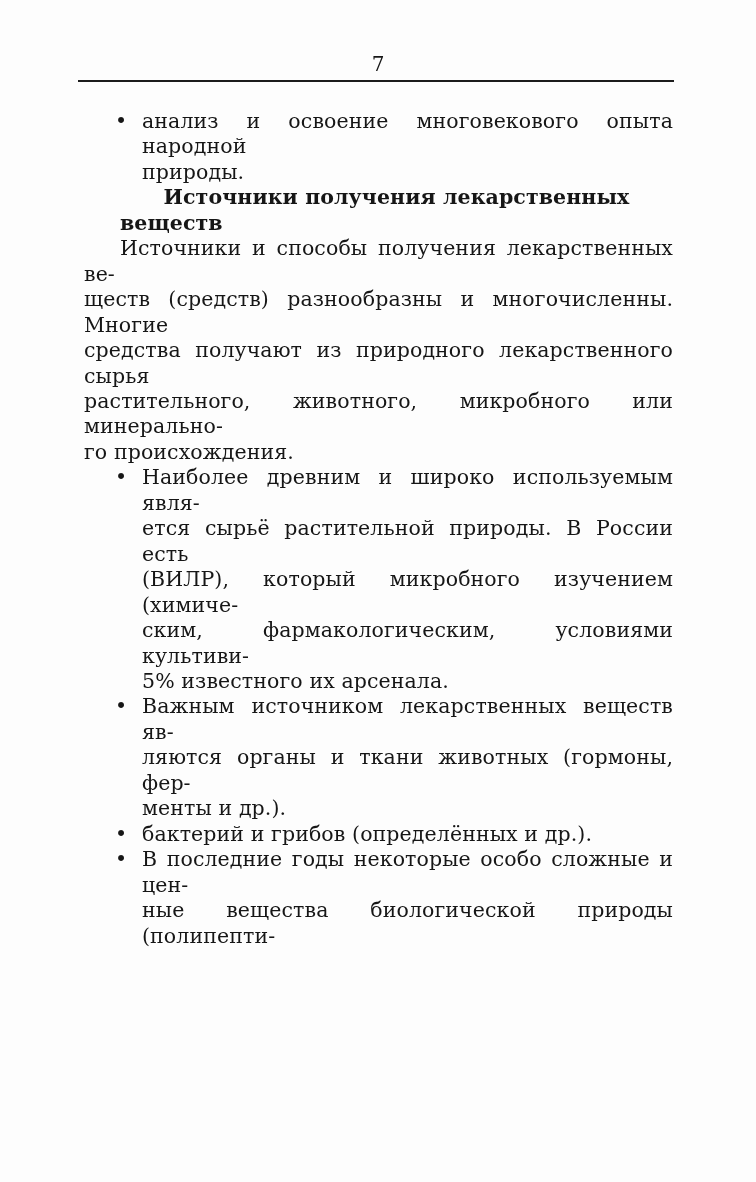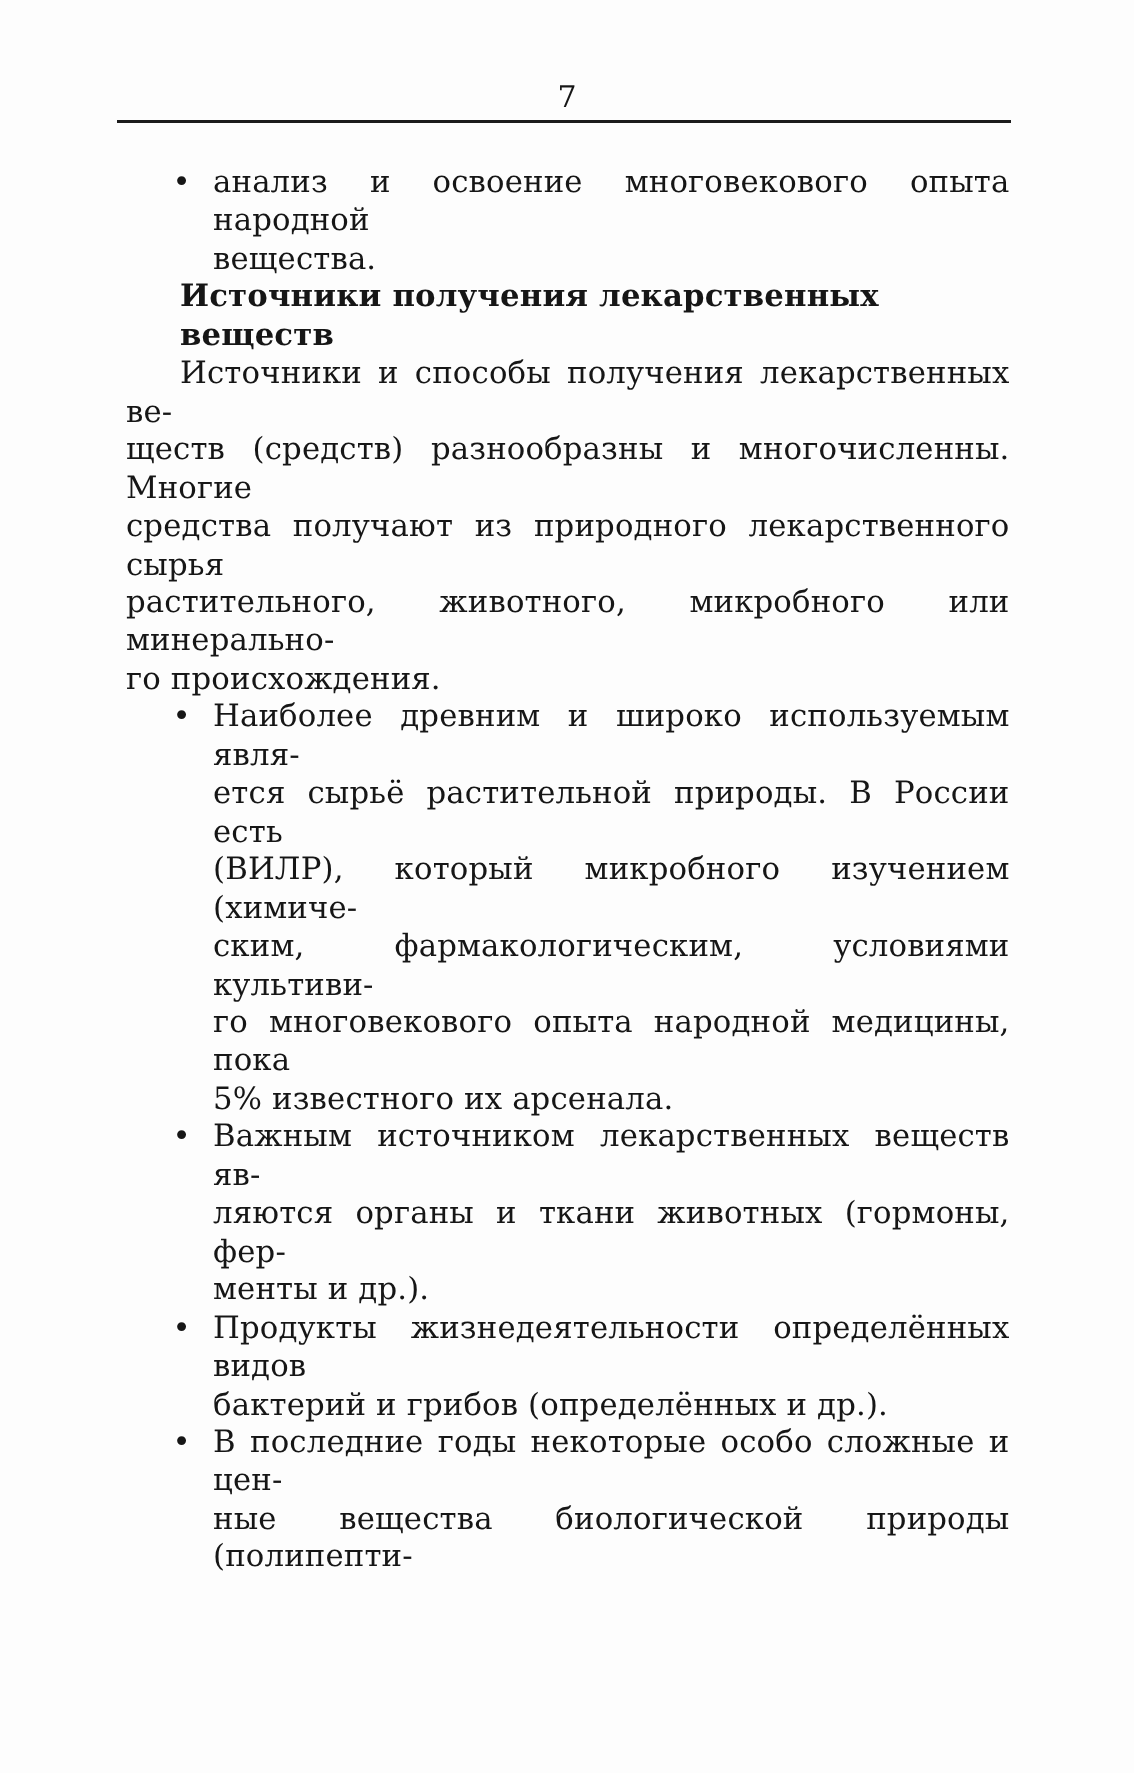--- a/index.html
+++ b/index.html
@@ -49,21 +49,21 @@
   .line {
     text-align: justify;
     text-align-last: left;
   }
   .line.j {
     text-align-last: justify;
   }
   .block.heading .line {
     font-weight: bold;
     padding-left: 36px;
-    text-align: left;
+    text-align: center;
   }
   .block.paragraph .line:first-child {
     text-indent: 36px;
   }
   .block.bullet {
     position: relative;
     padding-left: 58px;
   }
   .bullet-marker {
     position: absolute;
@@ -76,50 +76,48 @@
 </head>
 <body>
 
 <div class="page">
   <div class="page-number">7</div>
   <div class="header-rule"></div>
   <div class="content">
       <div class="block bullet">
         <span class="bullet-marker">•</span>
         <div class="line j">анализ и освоение многовекового опыта народной</div>
-        <div class="line">вещества.</div>
+        <div class="line">природы.</div>
       </div>
       <div class="block heading">
         <div class="line">Источники получения лекарственных веществ</div>
       </div>
       <div class="block paragraph">
         <div class="line j">Источники и способы получения лекарственных ве-</div>
         <div class="line j">ществ (средств) разнообразны и многочисленны. Многие</div>
         <div class="line j">средства получают из природного лекарственного сырья</div>
         <div class="line j">растительного, животного, микробного или минерально-</div>
         <div class="line">го происхождения.</div>
       </div>
       <div class="block bullet">
         <span class="bullet-marker">•</span>
         <div class="line j">Наиболее древним и широко используемым явля-</div>
         <div class="line j">ется сырьё растительной природы. В России есть</div>
         <div class="line j">(ВИЛР), который микробного изучением (химиче-</div>
         <div class="line j">ским, фармакологическим, условиями культиви-</div>
-        <div class="line j">го многовекового опыта народной медицины, пока</div>
         <div class="line">5% известного их арсенала.</div>
       </div>
       <div class="block bullet">
         <span class="bullet-marker">•</span>
         <div class="line j">Важным источником лекарственных веществ яв-</div>
         <div class="line j">ляются органы и ткани животных (гормоны, фер-</div>
         <div class="line">менты и др.).</div>
       </div>
       <div class="block bullet">
         <span class="bullet-marker">•</span>
-        <div class="line j">Продукты жизнедеятельности определённых видов</div>
         <div class="line">бактерий и грибов (определённых и др.).</div>
       </div>
       <div class="block bullet">
         <span class="bullet-marker">•</span>
         <div class="line j">В последние годы некоторые особо сложные и цен-</div>
         <div class="line j">ные вещества биологической природы (полипепти-</div>
       </div>
     </div>
 </div>
 

